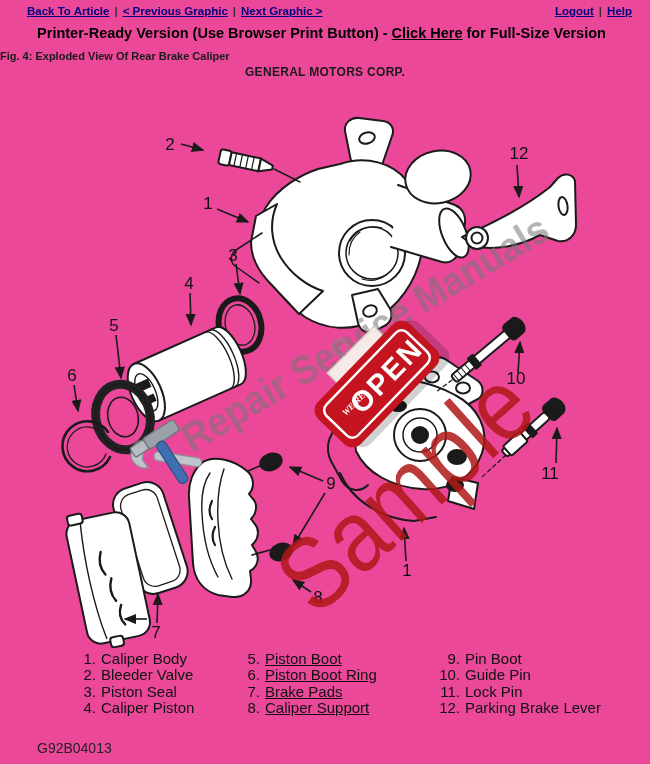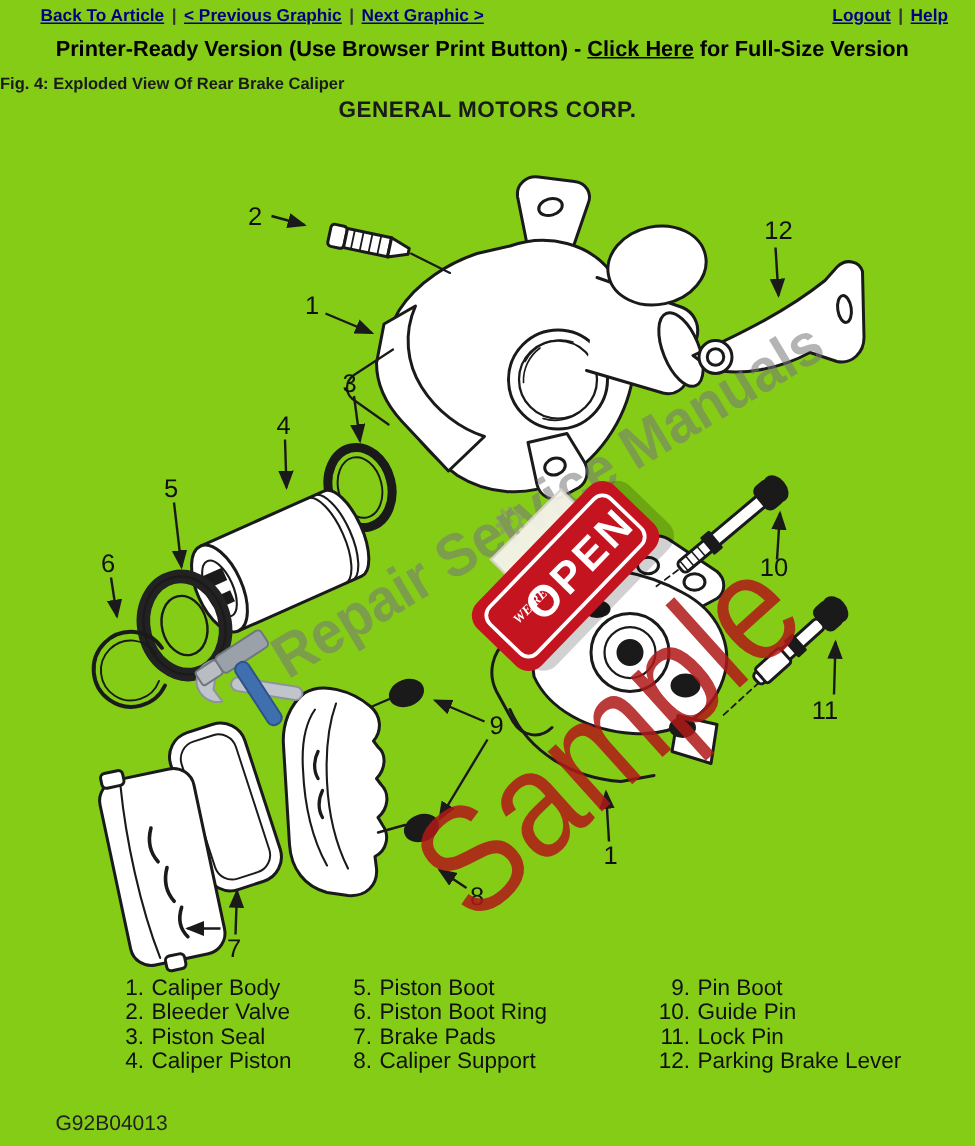--- a/index.html
+++ b/index.html
@@ -1,41 +1,41 @@
 <!DOCTYPE html>
 <html><head>
 <meta charset="utf-8">
 <style>
   * { margin:0; padding:0; box-sizing:border-box; }
   html,body { width:650px; height:764px; background:#fff; overflow:hidden;
     font-family:"Liberation Sans", sans-serif; color:#000; }
-  .page { position:relative; width:650px; height:764px; background:#84cc16; }
+  .page { position:relative; width:650px; height:764px; background:#ec4899; }
 
   
   .topnav { position:absolute; top:5px; left:27px; right:18px;
     display:flex; justify-content:space-between; align-items:center;
     font-size:11.5px; font-weight:bold; }
   .topnav a { color:#000080; text-decoration:underline; cursor:pointer; }
   .navsep { color:#333; margin:0 5px; font-weight:bold; }
 
   
   .printer { position:absolute; top:25px; left:0; width:643px; text-align:center;
     font-size:14.5px; font-weight:bold; white-space:nowrap; }
   .printer a { color:#000; text-decoration:underline; cursor:pointer; margin:0 4px; }
   .figcap  { position:absolute; top:50px; left:0; width:650px; text-align:left;
     font-size:11px; font-weight:bold; color:#1a1a1a; }
   .company { position:absolute; top:65px; left:0; width:650px; text-align:center;
-    font-size:15px; font-weight:bold; color:#1a1a1a; letter-spacing:.3px; }
+    font-size:12px; font-weight:bold; color:#1a1a1a; letter-spacing:.3px; }
 
   .diagram-wrap { position:absolute; top:85px; left:0; width:650px; height:565px; }
 
   
   .parts { position:absolute; top:651px; left:0; width:650px; font-size:15px; color:#111; }
   .pcol { position:absolute; top:0; }
-  .pcol1 { left:36px; }  .pcol2 { left:188px; } .pcol3 { left:391px; }
+  .pcol1 { left:36px; }  .pcol2 { left:200px;text-decoration:underline; } .pcol3 { left:391px; }
   .prow { height:16.3px; line-height:16.3px; white-space:nowrap;margin-left:44px; }
   .pnum  { display:inline-block; width:16px; text-align:right; margin-right:5px; }
   .pnum3 { display:inline-block; width:25px; text-align:right; margin-right:5px; }
 
   .gcode { position:absolute; top:740px; left:37px; font-size:14px; color:#222; }
 
   svg text.callout { font-family:"Liberation Sans", sans-serif; font-size:17px; fill:#111; }
 </style>
 </head>
 <body>

